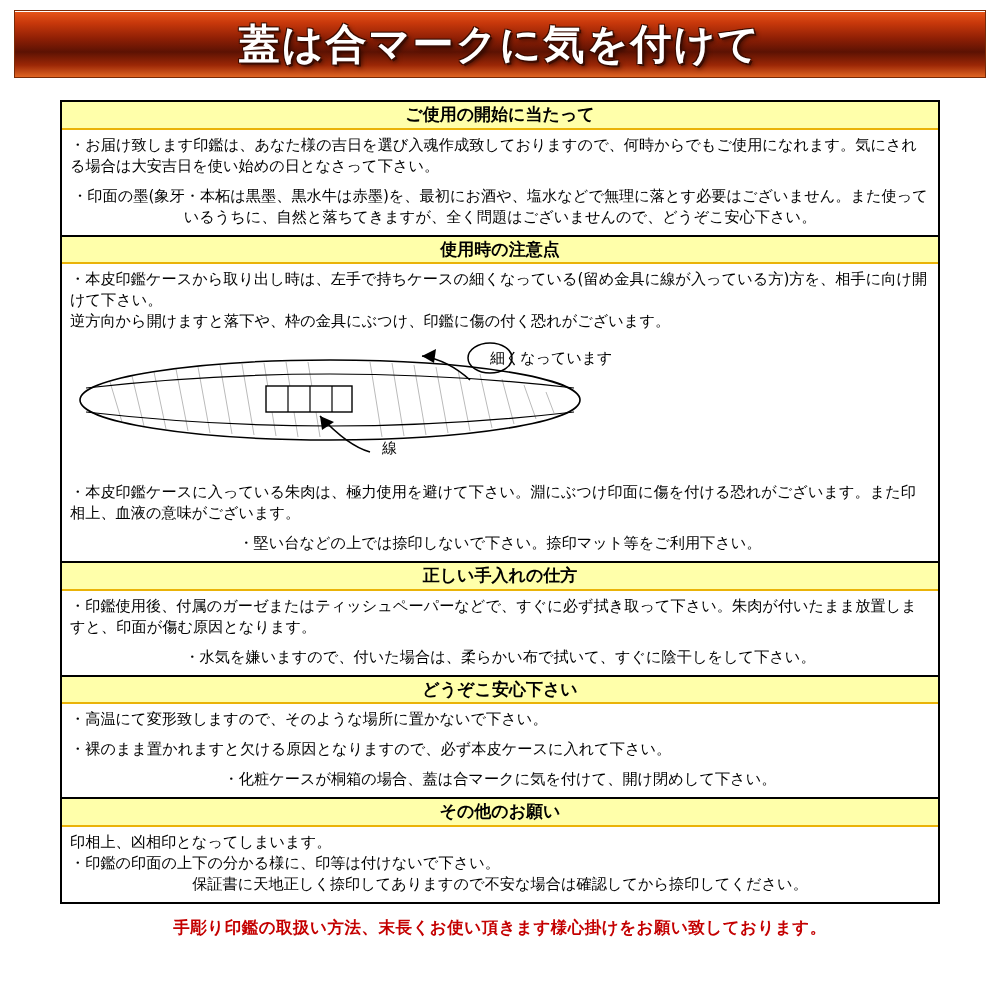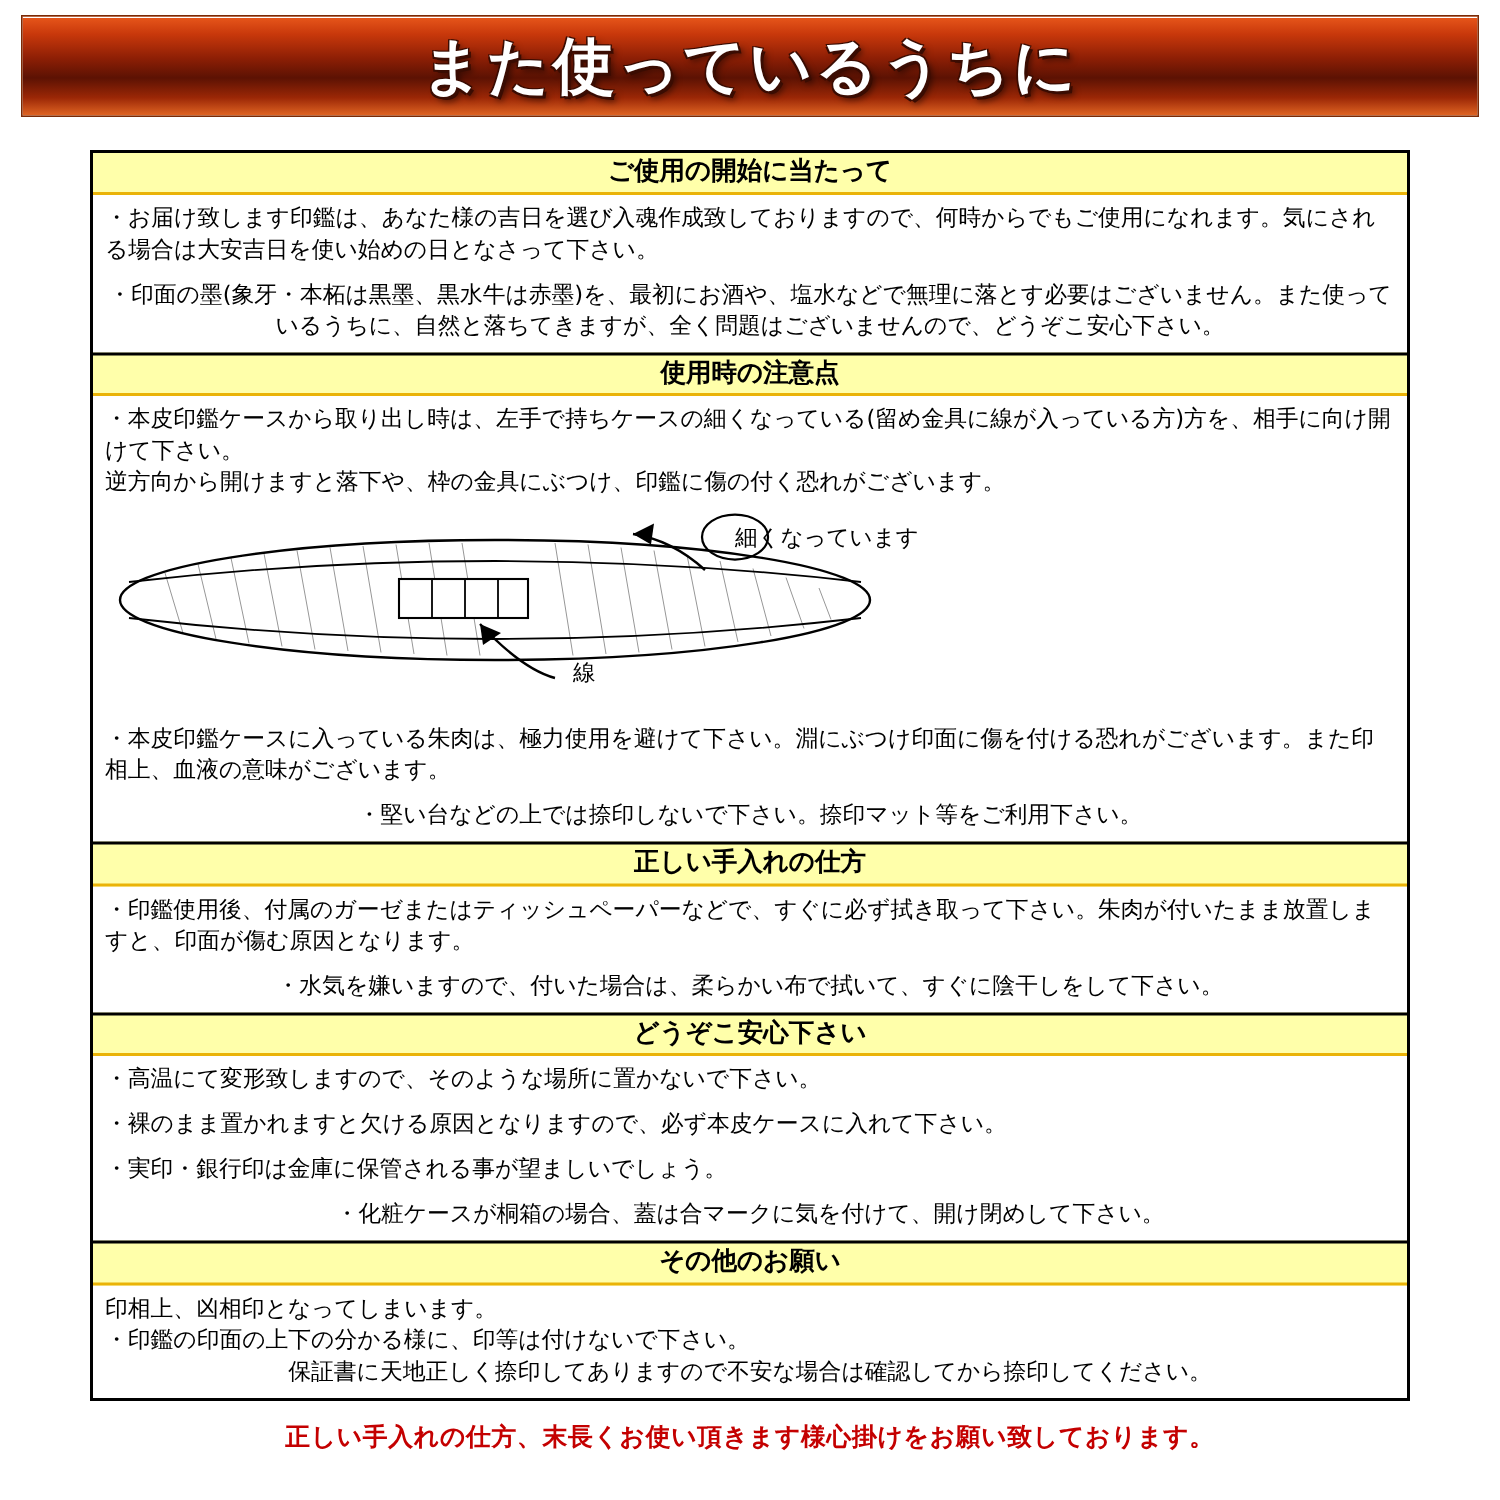--- a/index.html
+++ b/index.html
@@ -102,21 +102,21 @@
     color: #c40000;
     letter-spacing: 0.5px;
   }
 </style>
 </head>
 <body>
 
 <div class="page">
 
   <div class="banner">
-    <div class="banner-title">また使っているうちに</div>
+    <div class="banner-title">蓋は合マークに気を付けて</div>
   </div>
 
   <div class="doc">
 
     <div class="section-head">ご使用の開始に当たって</div>
     <div class="body-block">
       <p>・お届け致します印鑑は、あなた様の吉日を選び入魂作成致しておりますので、何時からでもご使用になれます。気にされる場合は大安吉日を使い始めの日となさって下さい。</p>
       <p>・印面の墨(象牙・本柘は黒墨、黒水牛は赤墨)を、最初にお酒や、塩水などで無理に落とす必要はございません。また使っているうちに、自然と落ちてきますが、全く問題はございませんので、どうぞこ安心下さい。</p>
     </div>
 
@@ -177,28 +177,27 @@
     <div class="section-head topline">正しい手入れの仕方</div>
     <div class="body-block">
       <p>・印鑑使用後、付属のガーゼまたはティッシュペーパーなどで、すぐに必ず拭き取って下さい。朱肉が付いたまま放置しますと、印面が傷む原因となります。</p>
       <p>・水気を嫌いますので、付いた場合は、柔らかい布で拭いて、すぐに陰干しをして下さい。</p>
     </div>
 
     <div class="section-head topline">どうぞこ安心下さい</div>
     <div class="body-block">
       <p>・高温にて変形致しますので、そのような場所に置かないで下さい。</p>
       <p>・裸のまま置かれますと欠ける原因となりますので、必ず本皮ケースに入れて下さい。</p>
-      <p>・実印・銀行印は金庫に保管される事が望ましいでしょう。</p>
       <p>・化粧ケースが桐箱の場合、蓋は合マークに気を付けて、開け閉めして下さい。</p>
     </div>
 
     <div class="section-head topline">その他のお願い</div>
     <div class="body-block tight">
       <p>印相上、凶相印となってしまいます。</p>
       <p>・印鑑の印面の上下の分かる様に、印等は付けないで下さい。</p>
       <p>保証書に天地正しく捺印してありますので不安な場合は確認してから捺印してください。</p>
     </div>
 
   </div>
 
-  <div class="footer">正しい手入れの仕方、末長くお使い頂きます様心掛けをお願い致しております。</div>
+  <div class="footer">手彫り印鑑の取扱い方法、末長くお使い頂きます様心掛けをお願い致しております。</div>
 
 </div>
 
 </body></html>

